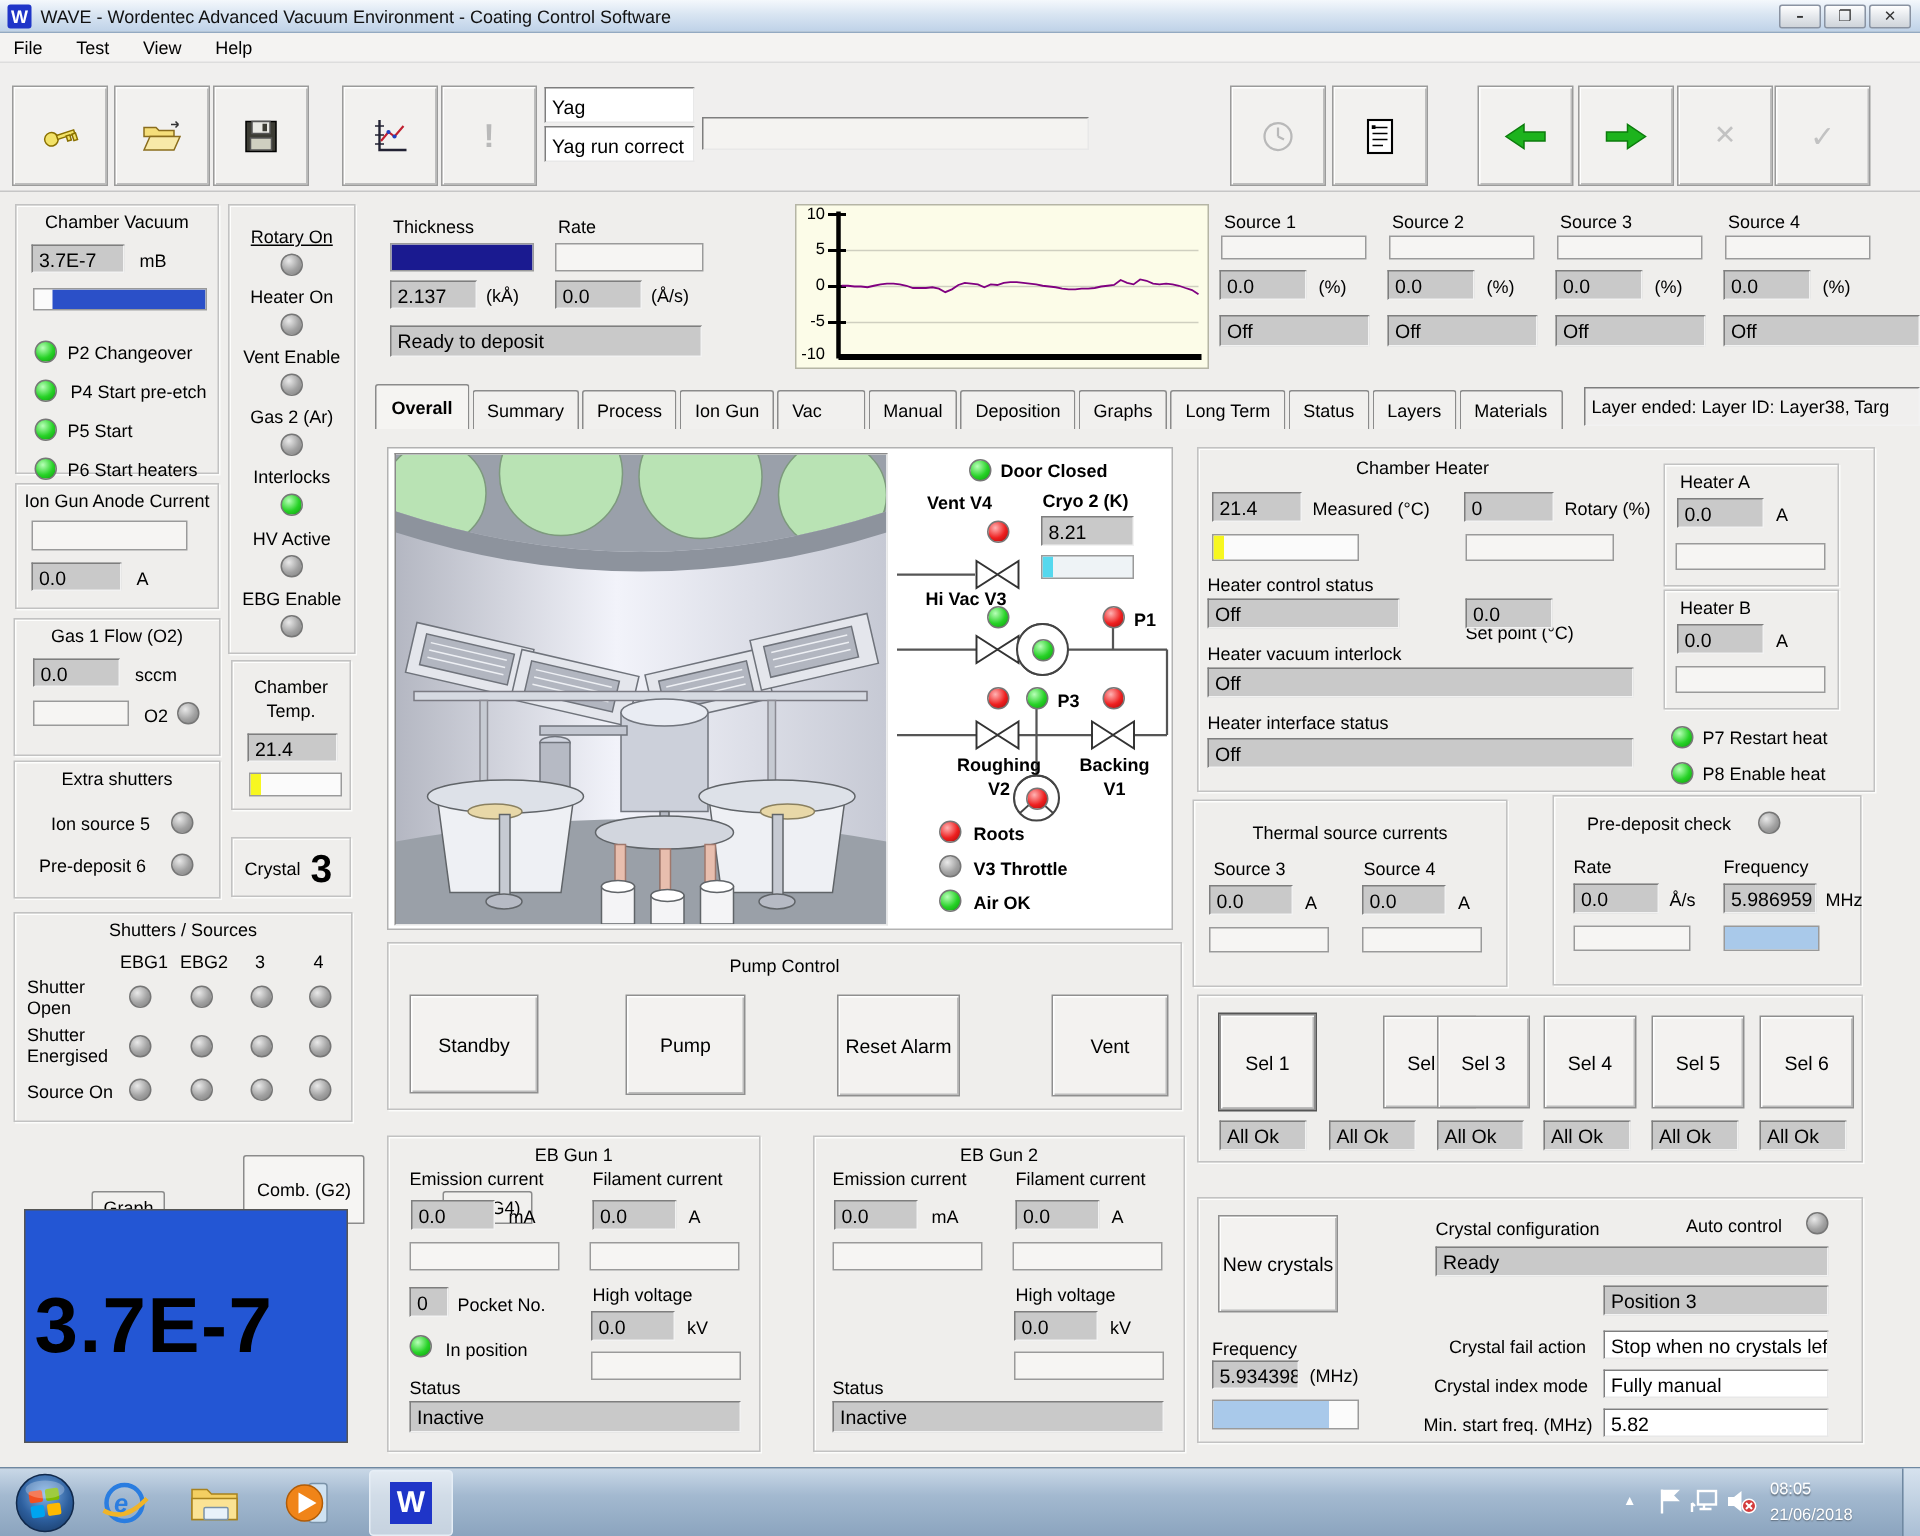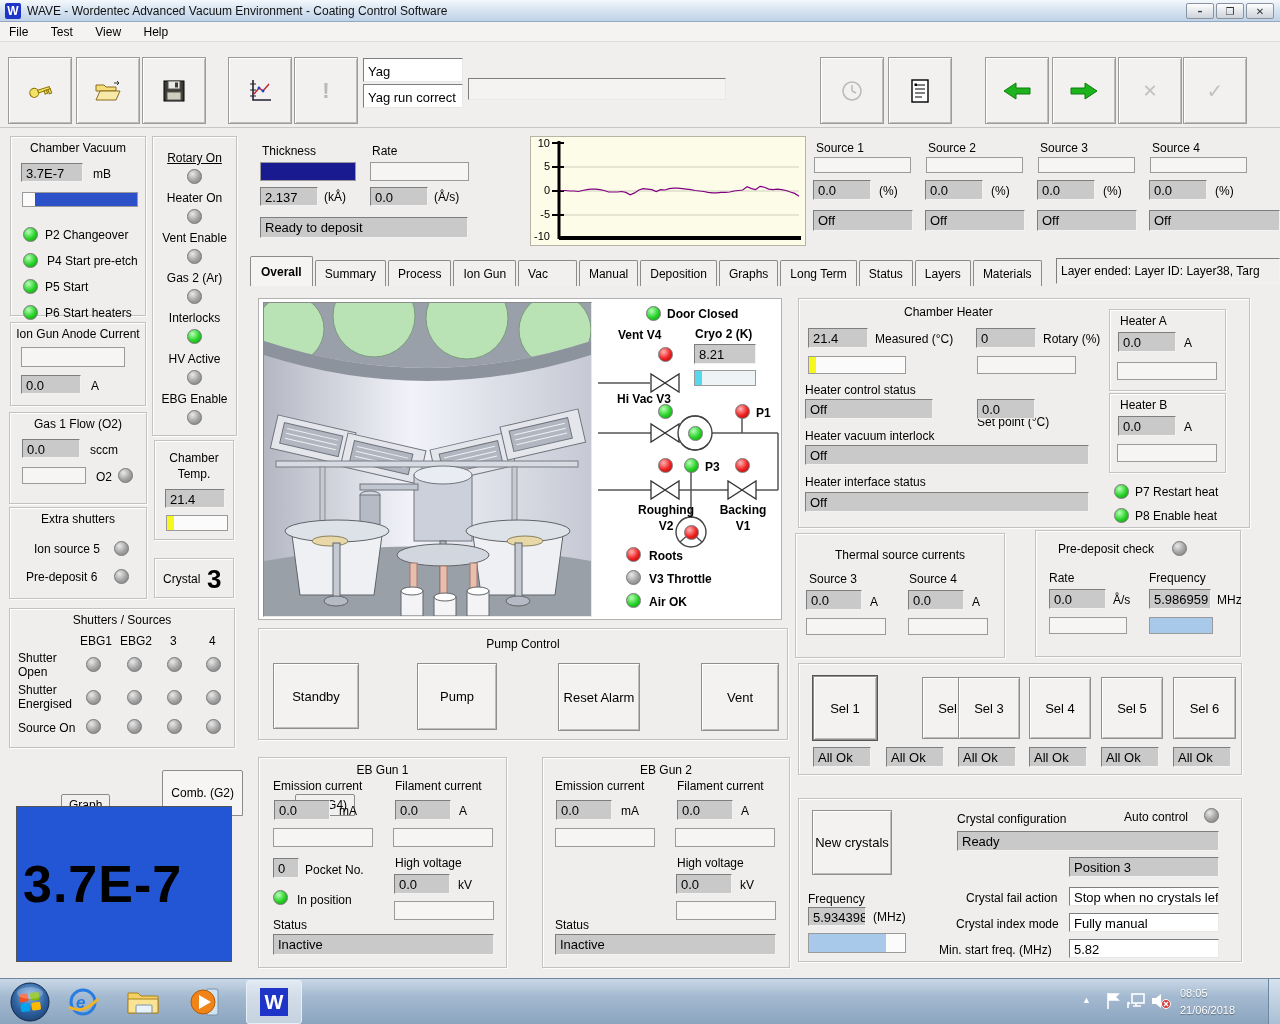--- a/index.html
+++ b/index.html
@@ -575,21 +575,21 @@
   <div class="btn" style="left:13px;top:11px;width:80px;height:65px;">New crystals</div>
   <div class="lbl" style="left:158px;top:13px;">Crystal configuration</div>
   <div class="lbl" style="left:325px;top:11px;">Auto control</div>
   <span class="led led-gray" style="left:405px;top:9px;"></span>
   <div class="fld" style="left:158px;top:32px;width:262px;height:20px;">Ready</div>
   <div class="fld" style="left:270px;top:58px;width:150px;height:20px;">Position 3</div>
   <div class="lbl" style="left:167px;top:92px;">Crystal fail action</div>
   <div class="fldw" style="left:270px;top:88px;width:150px;height:19px;">Stop when no crystals left</div>
   <div class="lbl" style="left:157px;top:118px;">Crystal index mode</div>
   <div class="fldw" style="left:270px;top:114px;width:150px;height:19px;">Fully manual</div>
-  <div class="lbl" style="left:140px;top:144px;">Min. start freq. (MHz)</div>
+  <div class="lbl" style="left:150px;top:144px;">Min. start freq. (MHz)</div>
   <div class="fldw" style="left:270px;top:140px;width:150px;height:19px;">5.82</div>
   <div class="lbl" style="left:9px;top:93px;">Frequency</div>
   <div class="fld" style="left:9px;top:108px;width:58px;height:19px;">5.934398</div>
   <div class="lbl" style="left:74px;top:111px;">(MHz)</div>
   <div class="bar" style="left:9px;top:134px;width:98px;height:20px;">
       <i style="width:80%;background:#a9c9ea;"></i>
     </div>
 </div>
 
 <div class="taskbar">

